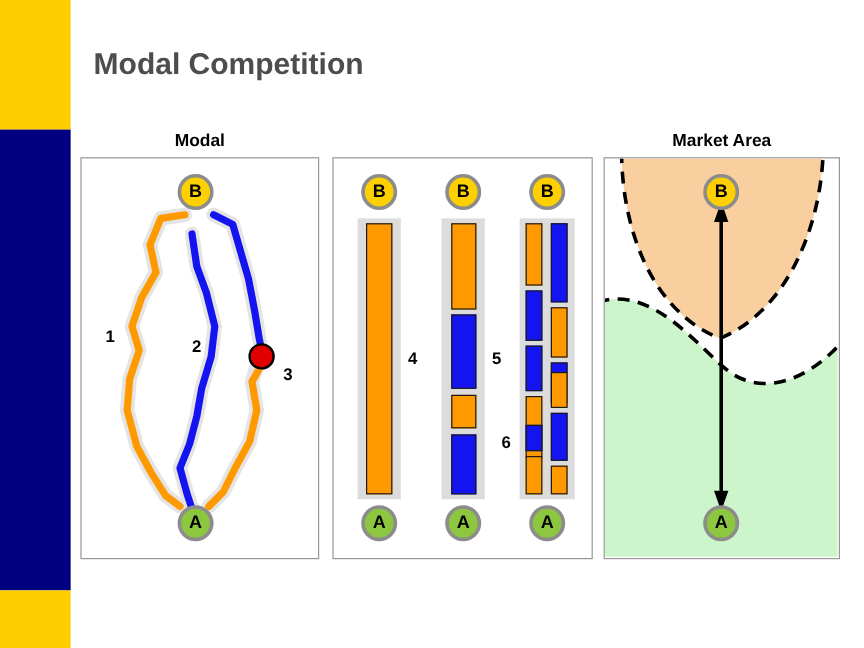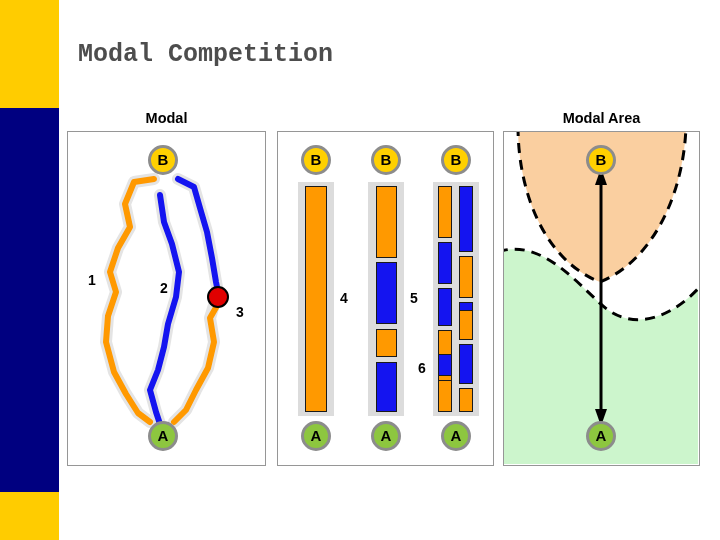--- a/index.html
+++ b/index.html
@@ -41,21 +41,20 @@
   
   #page-title {
     position: absolute;
     left: 78px;
     top: 40px;
     font-size: 25px;
     font-weight: bold;
     color: #4d4d4d;
     letter-spacing: 0px;
     white-space: nowrap;
-    font-family: Liberation Mono, monospace;
   }
 
   
   .col-header {
     position: absolute;
     font-size: 14.5px;
     font-weight: bold;
     color: #000000;
     text-align: center;
     white-space: nowrap;
@@ -120,21 +119,21 @@
 <div id="slide">
 
   <div class="band" id="band-top"></div>
   <div class="band" id="band-mid"></div>
   <div class="band" id="band-bottom"></div>
   <div id="band-rule"></div>
 
   <div id="page-title">Modal Competition</div>
 
   <div class="col-header" id="header-mode">Modal</div>
-  <div class="col-header" id="header-market">Modal Area</div>
+  <div class="col-header" id="header-market">Market Area</div>
 
   <div class="panel" id="panel-mode">
     <svg width="196" height="332" viewBox="0 0 196 332">
 
       <g stroke="#E4E4E4" stroke-width="12" fill="none" stroke-linejoin="round" stroke-linecap="round">
         <path d="M86,47 L66,50 L57,72 L62,95 L50,116 L42,140 L48,160 L40,184 L38,210 L46,240 L58,262 L70,281 L82,290"></path>
         <path d="M92,63 L96,90 L104,112 L111,140 L108,165 L100,192 L96,215 L90,238 L82,258 L88,280 L92,292"></path>
         <path d="M110,47 L126,55 L132,76 L139,100 L144,126 L148,150 L150,160 L142,186 L146,210 L140,236 L128,258 L118,278 L106,290"></path>
       </g>
 

